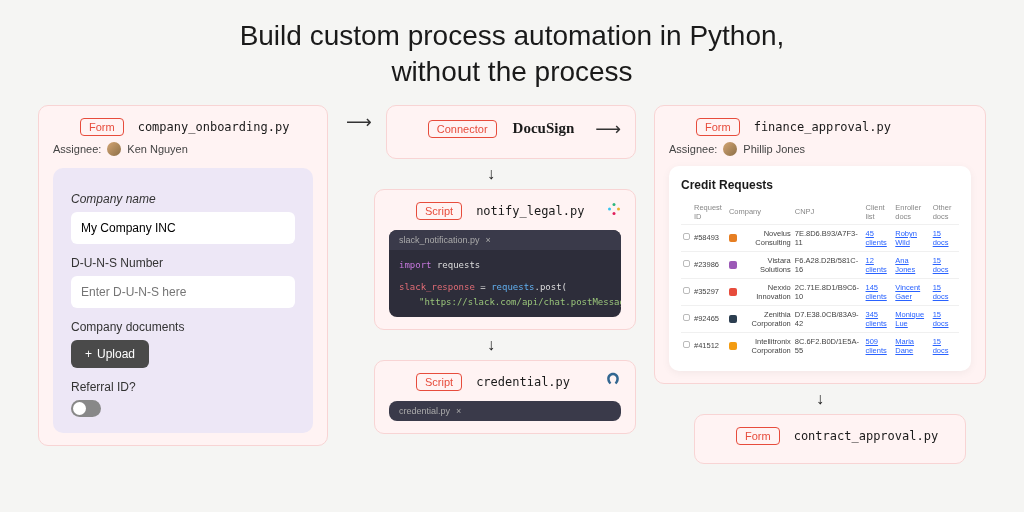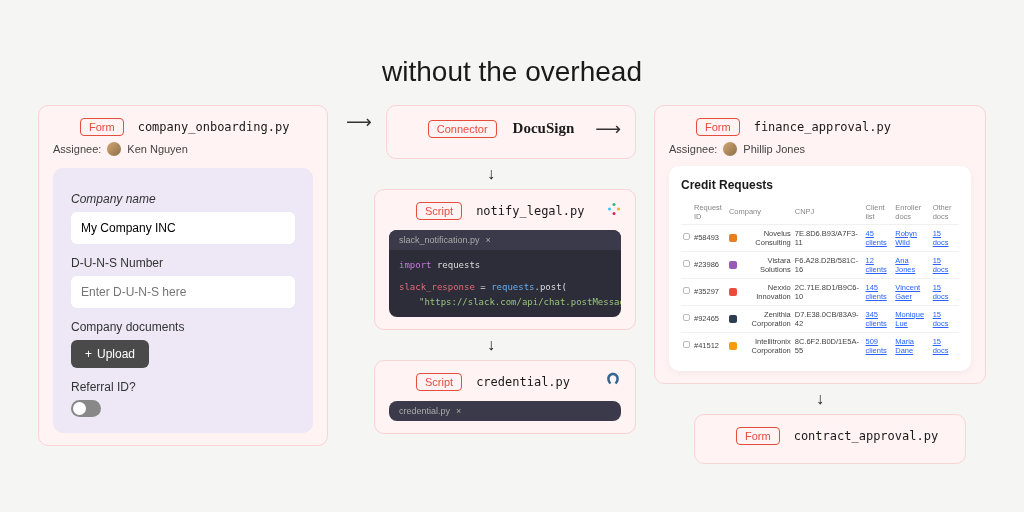--- a/index.html
+++ b/index.html
@@ -45,22 +45,22 @@
 .company-logo { width: 8px; height: 8px; border-radius: 2px; background: #888; display: inline-block; flex-shrink: 0; }
 .connector-row { display: flex; align-items: flex-start; gap: 14px; }
 .connector-card { flex: 1; }
 .spacer { height: 8px; }
 </style>
 </head>
 <body>
 
 <div class="hero">
   <h1>
-    <br>
-    <span>without the overhead</span>
+    <span>Build custom process automation in Python,</span><br>
+    <span>without the process</span>
   </h1>
 </div>
 
 <div class="canvas">
 
   <div class="col col1">
     <div class="card pink">
       <div class="card-head">
         <span class="tag">Form</span>
         <span class="mono">company_onboarding.py</span>

